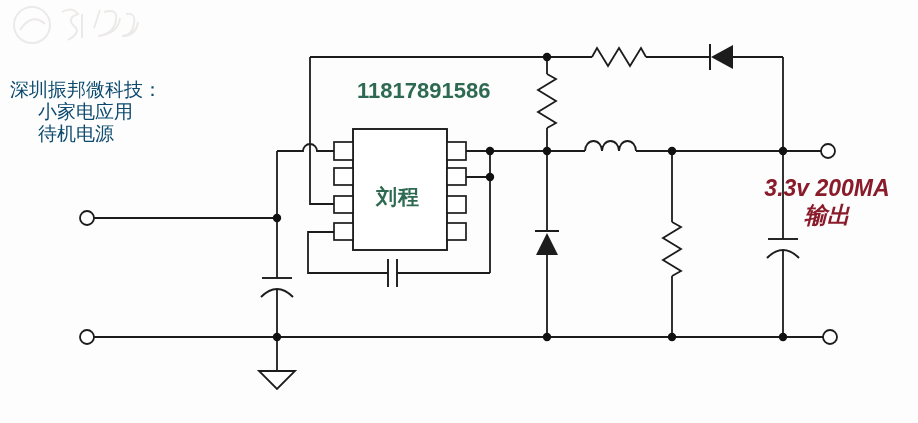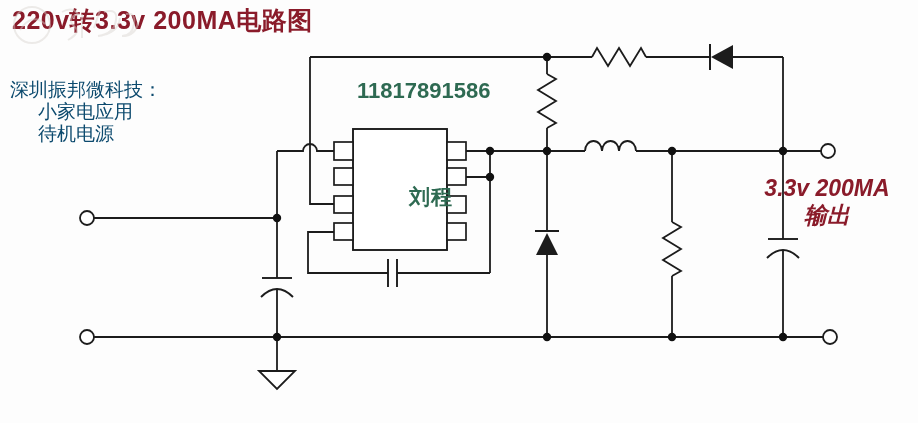--- a/index.html
+++ b/index.html
@@ -24,21 +24,21 @@
     left:10px;top:79px;font-size:19px;color:#0c4a6e;line-height:22.5px;
     font-weight:500;
   }
   .company div{white-space:nowrap;}
   .company .indent{padding-left:28px;font-family:Liberation Mono, monospace;}
   .contact{
     left:357px;top:80px;font-size:22px;font-weight:700;color:var(--green);
     line-height:22px;
   }
   .ic-label{
-    left:363px;top:183px;width:90px;text-align:right;font-size:21px;
+    left:353px;top:183px;width:90px;text-align:center;font-size:21px;
     font-weight:700;color:var(--green);letter-spacing:1px;
   }
   .io-label{font-weight:700;color:var(--red);text-align:center;font-style:italic;}
   .input-label{left:18px;top:239px;width:134px;font-size:23px;line-height:37px;}
   .output-label{left:752px;top:175px;width:150px;font-size:23px;line-height:27px;}
   .watermark{
     position:absolute;left:752px;top:370px;width:150px;height:46px;
     opacity:0.6;pointer-events:none;
   }
 </style>
@@ -140,21 +140,20 @@
     </g>
 
     <g fill="#ffffff" stroke="#1c1c1c" stroke-width="1.8">
       <circle cx="87" cy="218" r="7"></circle>
       <circle cx="87" cy="337" r="7"></circle>
       <circle cx="828" cy="151" r="7"></circle>
       <circle cx="830" cy="337" r="7"></circle>
     </g>
   </svg>
 
-  <div class="txt title">220v转3.3v 200MA电路图</div>
 
   <div class="txt company">
     <div>深圳振邦微科技：</div>
     <div class="indent">小家电应用</div>
     <div class="indent">待机电源</div>
   </div>
 
   <div class="txt contact">
     <div>11817891586</div>
   </div>

